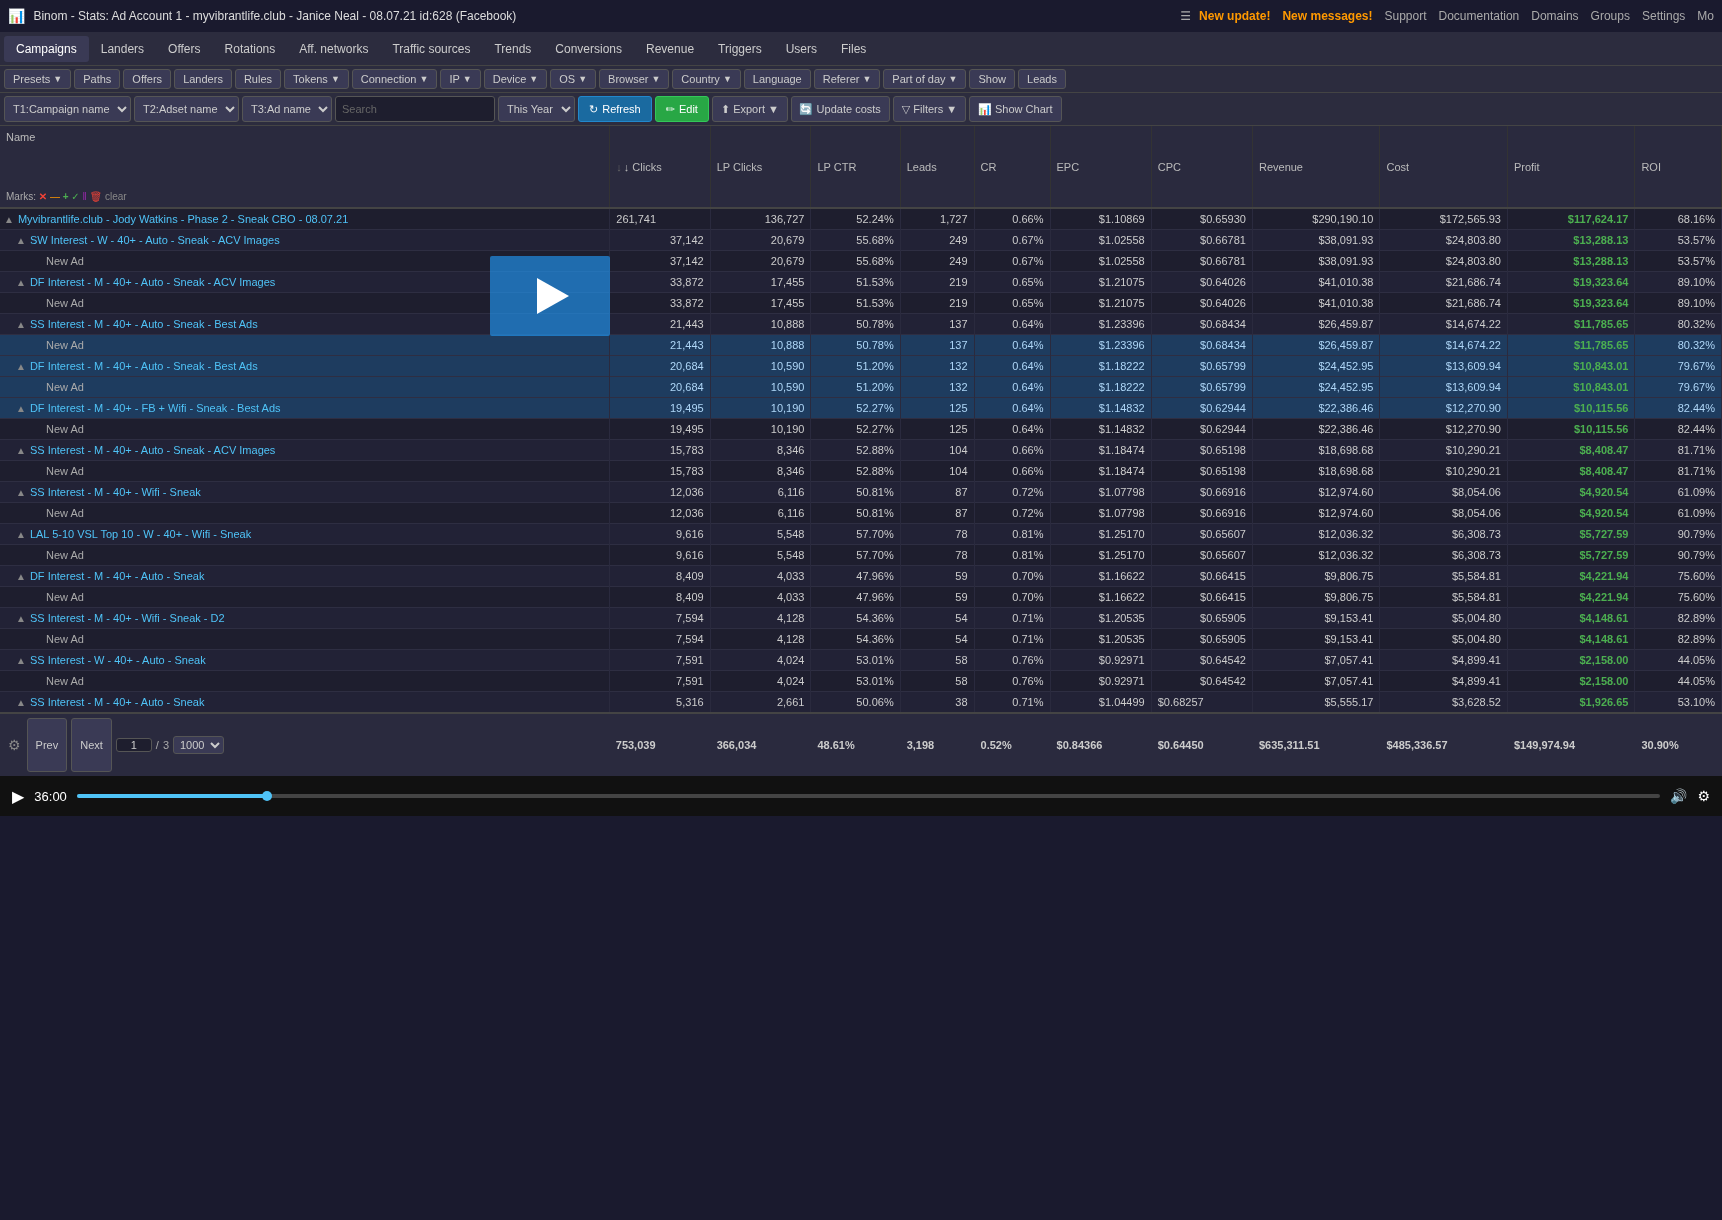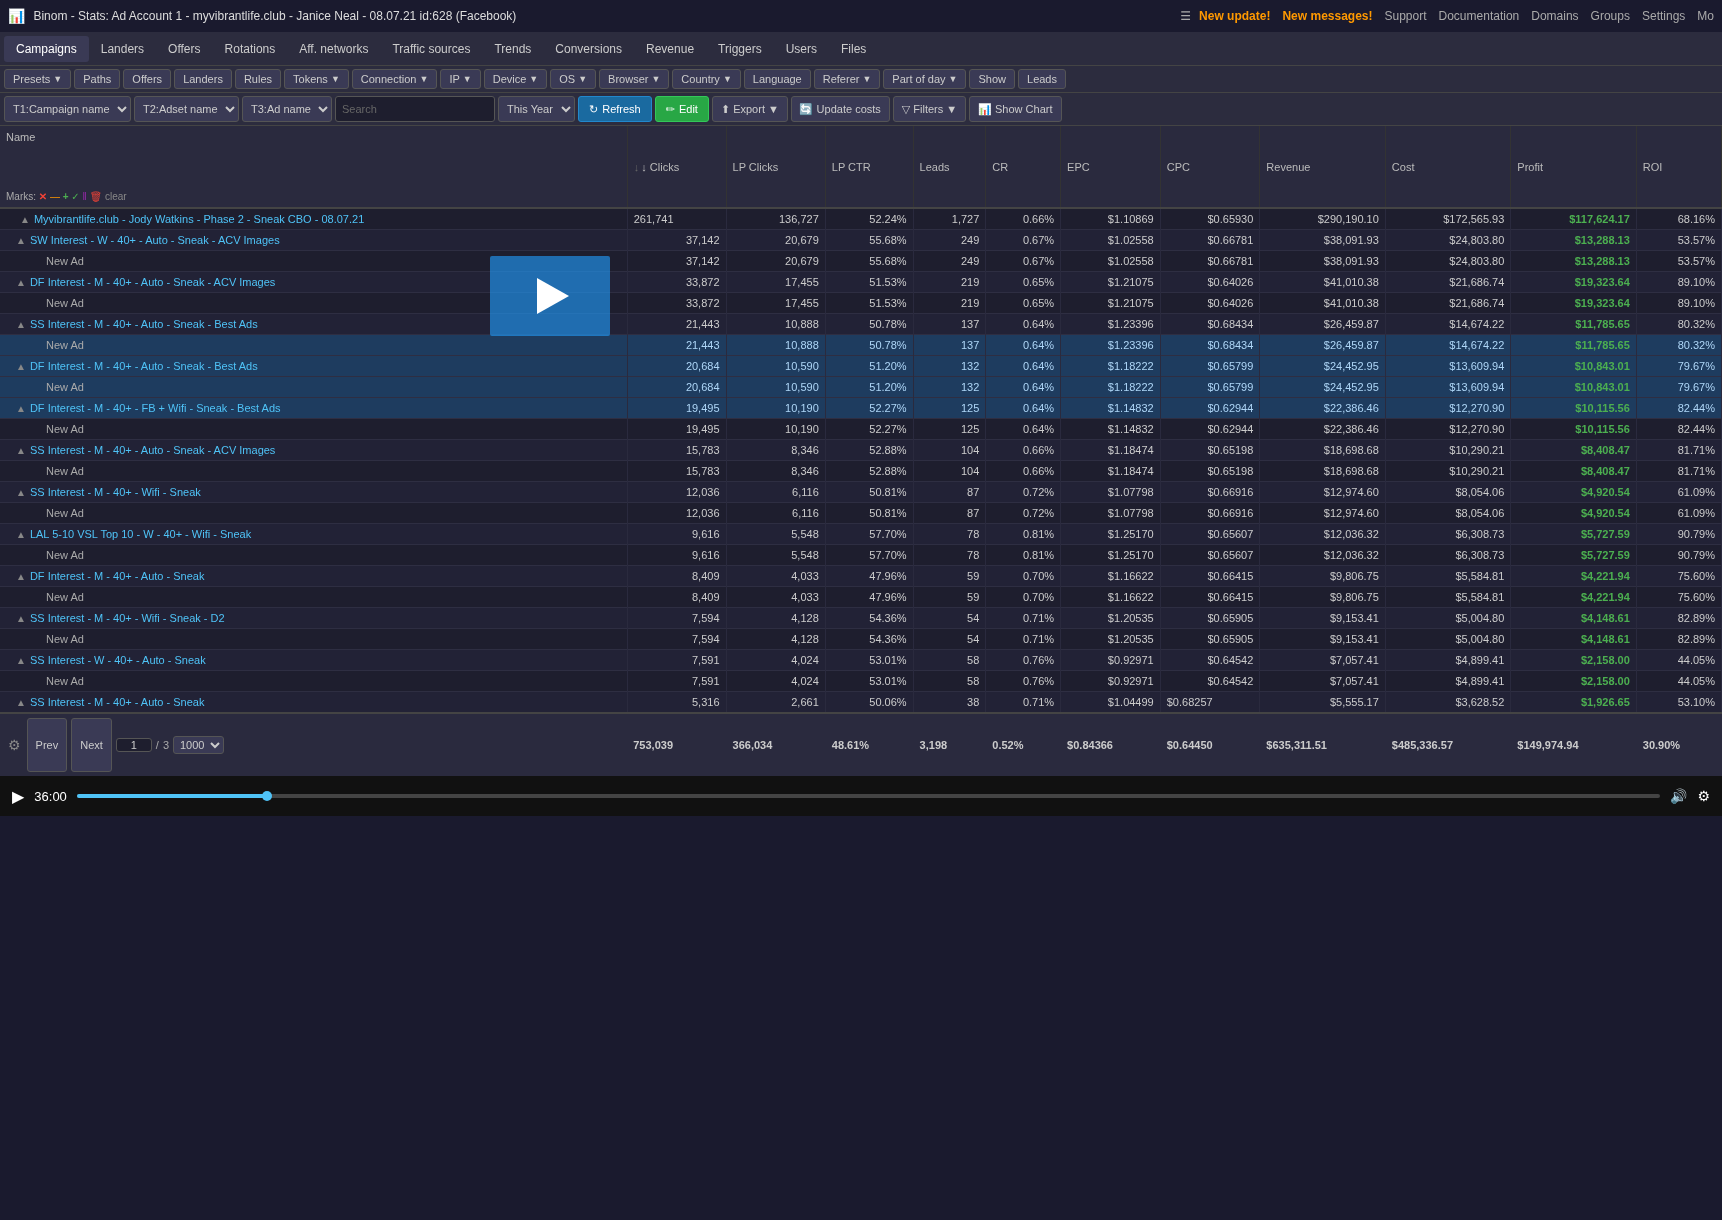--- a/index.html
+++ b/index.html
@@ -457,21 +457,21 @@
         <th>EPC</th>
         <th>CPC</th>
         <th>Revenue</th>
         <th>Cost</th>
         <th>Profit</th>
         <th>ROI</th>
       </tr>
     </thead>
     <tbody id="table-body">
     <tr style="background: rgb(30, 30, 46);">
-          <td style="padding-left: 20px; color: rgb(79, 195, 247); cursor: pointer; border-right: 1px solid rgb(42, 42, 62);"><span class="expand-icon">▲</span><span>Myvibrantlife.club - Jody Watkins - Phase 2 - Sneak CBO - 08.07.21</span></td>
+          <td style="padding-left: 4px; color: rgb(79, 195, 247); cursor: pointer; border-right: 1px solid rgb(42, 42, 62);"><span class="expand-icon">▲</span><span>Myvibrantlife.club - Jody Watkins - Phase 2 - Sneak CBO - 08.07.21</span></td>
           <td style="color: rgb(204, 204, 204); text-align: left; border-right: 1px solid rgb(42, 42, 62);">261,741</td>
           <td style="color: rgb(204, 204, 204); text-align: right; border-right: 1px solid rgb(42, 42, 62);">136,727</td>
           <td style="color: rgb(204, 204, 204); text-align: right; border-right: 1px solid rgb(42, 42, 62);">52.24%</td>
           <td style="color: rgb(204, 204, 204); text-align: right; border-right: 1px solid rgb(42, 42, 62);">1,727</td>
           <td style="color: rgb(204, 204, 204); text-align: right; border-right: 1px solid rgb(42, 42, 62);">0.66%</td>
           <td style="color: rgb(204, 204, 204); text-align: right; border-right: 1px solid rgb(42, 42, 62);">$1.10869</td>
           <td style="color: rgb(204, 204, 204); text-align: right; border-right: 1px solid rgb(42, 42, 62);">$0.65930</td>
           <td style="color: rgb(204, 204, 204); text-align: right; border-right: 1px solid rgb(42, 42, 62);">$290,190.10</td>
           <td style="color: rgb(204, 204, 204); text-align: right; border-right: 1px solid rgb(42, 42, 62);">$172,565.93</td>
           <td style="color: rgb(76, 175, 80); font-weight: bold; text-align: right; border-right: 1px solid rgb(42, 42, 62);">$117,624.17</td>

